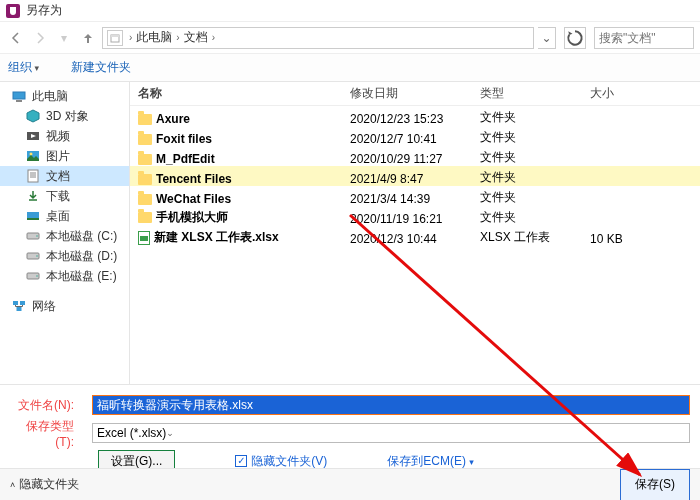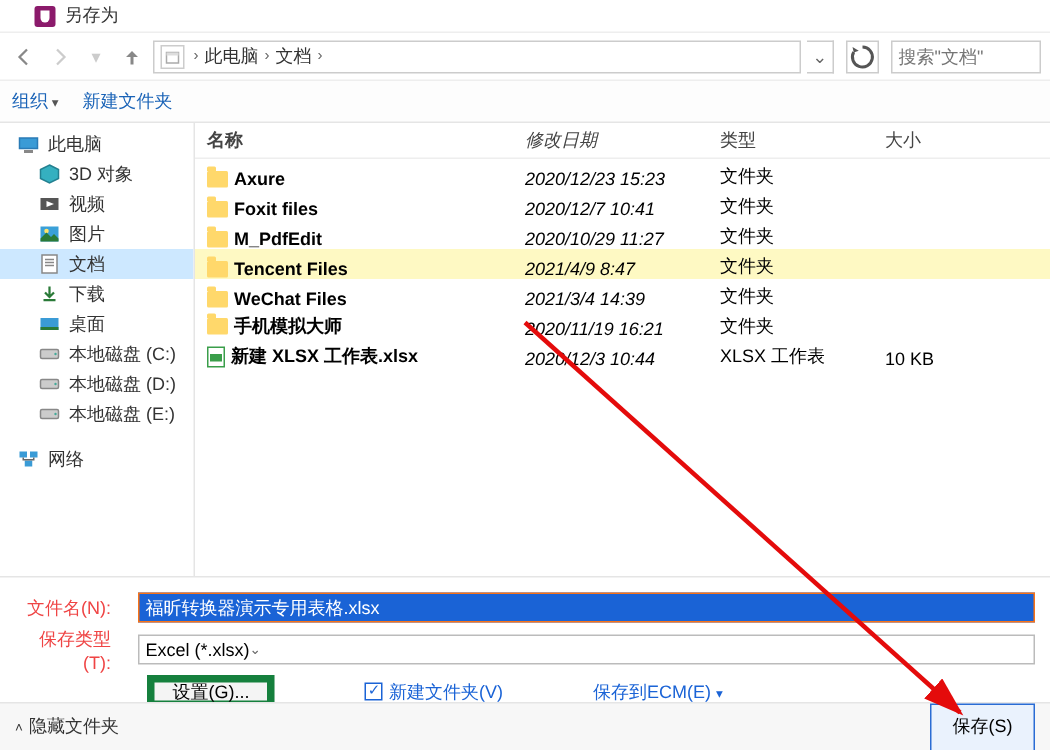--- a/index.html
+++ b/index.html
@@ -1,67 +1,67 @@
 <!DOCTYPE html>
 <html><head>
 <meta charset="utf-8">
 <style>
   * { box-sizing: border-box; margin: 0; padding: 0; font-family: "Microsoft YaHei", "Segoe UI", sans-serif; font-size: 12px; }
   body { width: 700px; height: 500px; background: #fff; overflow: hidden; position: relative; }
 
-  .titlebar { height: 22px; display: flex; align-items: center; padding: 0 23px; background: #fff; border-bottom: 1px solid #eee; }
+  .titlebar { height: 22px; display: flex; align-items: center; padding: 0 6px; background: #fff; border-bottom: 1px solid #eee; }
   .titlebar .app-icon { width: 14px; height: 14px; background: #8b1a6b; border-radius: 2px; margin-right: 6px; display:flex;align-items:center;justify-content:center; }
   .titlebar .app-icon svg { width:10px; height:10px; }
   .titlebar .title { font-size: 12px; color: #333; }
 
   .navbar { height: 32px; display: flex; align-items: center; padding: 0 6px; gap: 4px; border-bottom: 1px solid #eee; }
   .nav-btn { width: 20px; height: 20px; display: flex; align-items: center; justify-content: center; color: #888; }
   .nav-btn svg { width: 12px; height: 12px; }
   .path-icon { width:16px; height:16px; border:1px solid #ccc; display:flex; align-items:center; justify-content:center; margin-right:4px;}
   .breadcrumb { flex: 1; height: 22px; border: 1px solid #ccc; display: flex; align-items: center; padding: 0 4px; gap: 2px; }
   .crumb { padding: 0 2px; color: #333; }
   .crumb-sep { color: #666; font-size:10px; }
   .dropdown-btn { width: 18px; height: 22px; border: 1px solid #ccc; border-left:none; display:flex; align-items:center; justify-content:center; color:#666;}
   .refresh-btn { width: 22px; height: 22px; border: 1px solid #ccc; margin-left: 4px; display:flex;align-items:center;justify-content:center;color:#555;}
   .search-box { width: 100px; height: 22px; border: 1px solid #ccc; margin-left: 4px; padding: 0 4px; color:#999;}
 
-  .toolbar { height: 28px; display: flex; align-items: center; padding: 0 8px; gap: 16px; border-bottom: 1px solid #e5e5e5; background:#fdfdfd; }
+  .toolbar { height: 28px; display: flex; align-items: center; padding: 0 8px; gap: 32px; border-bottom: 1px solid #e5e5e5; background:#fdfdfd; }
   .toolbar-item { color: #1a63b7; cursor: default; }
   .toolbar-item.dd::after { content:" ▾"; font-size:9px; color:#555;}
 
   .main { display: flex; height: 302px; }
   .sidebar { width: 130px; border-right: 1px solid #e5e5e5; overflow-y: auto; padding: 4px 0; background:#fff;}
   .side-item { display: flex; align-items: center; height: 20px; padding: 0 6px 0 12px; gap: 6px; color: #333; white-space: nowrap; }
   .side-item.indent { padding-left: 26px; }
   .side-item.selected { background: #cde8ff; }
   .side-icon { width: 14px; height: 14px; display:inline-flex; align-items:center; justify-content:center; }
 
   .files { flex: 1; display:flex; flex-direction:column; }
   .file-header { display: flex; height: 24px; align-items: center; border-bottom: 1px solid #eee; color:#444; }
   .col-name { width: 220px; padding-left: 8px; font-weight: bold; }
-  .col-date { width: 130px; font-style: italic; }
+  .col-date { width: 130px; }
   .col-type { width: 110px; }
   .col-size { width: 80px; }
   .file-list { flex:1; }
   .file-row { display: flex; height: 20px; align-items: flex-end; }
   .file-row.selected { background: #fef9c3; }
   .file-row .col-name { display:flex; align-items:center; gap:4px; }
   .folder-glyph { width:14px; height:11px; background:#ffd86b; border-radius:1px; position:relative; }
   .folder-glyph::before { content:""; position:absolute; top:-3px; left:0; width:6px; height:3px; background:#ffd86b; border-radius:1px 1px 0 0;}
   .xlsx-glyph { width:12px; height:14px; background:#fff; border:1px solid #3a9e4a; position:relative; }
   .xlsx-glyph::after { content:""; position:absolute; left:1px; top:4px; width:8px; height:5px; background:#3a9e4a;}
 
   .bottom { border-top: 1px solid #e5e5e5; padding: 8px 10px 4px 10px; }
   .form-row { display: flex; align-items: center; height: 24px; margin-bottom: 4px; }
   .form-label { width: 82px; text-align: right; padding-right: 18px; color:#ef4444;}
   .filename-input { flex:1; height:20px; border:1px solid #f97316; background:#1a63d6; color:#fff; padding:0 4px; }
   .filetype-select { flex:1; height:20px; border:1px solid #bbb; padding:0 4px; display:flex; align-items:center; justify-content:flex-start; }
 
   .options-row { display:flex; align-items:center; padding-left: 88px; gap: 60px; height: 24px; margin-top: 4px; }
-  .opt-btn { height:22px; padding: 0 12px; border:5px solid #15803d; background:#f4f4f4; display:flex; align-items:center;}
+  .opt-btn { height:22px; padding: 0 12px; border:1px solid #15803d; background:#f4f4f4; display:flex; align-items:center;}
   .check-opt { color:#1a63d6; display:flex; align-items:center; gap:4px;}
   .check-opt .box { width:12px; height:12px; border:1px solid #1a63d6; display:flex; align-items:center; justify-content:center; color:#1a63d6; font-size:10px; line-height:1;}
   .ecm-opt { color:#1a63d6; }
 
   .footer { position:absolute; bottom:0; left:0; right:0; height: 32px; border-top:1px solid #e5e5e5; display:flex; align-items:center; justify-content:space-between; padding: 0 10px; background:#f7f7f7;}
   .hide-folders { display:flex; align-items:center; gap:4px; color:#333;}
   .save-btn { height:32px; width:70px; border:1px solid #2a6cd4; background:#eaf2fd; display:flex; align-items:center; justify-content:center; }
 
   .arrow-overlay { position:absolute; top:0; left:0; pointer-events:none; }
 
@@ -317,21 +317,21 @@
     <span class="form-label">保存类型(T):</span>
     <div class="filetype-select">
       <span>Excel (*.xlsx)</span>
       <span style="font-size:9px;color:#666;">⌄</span>
     </div>
   </div>
   <div class="options-row">
     <span class="opt-btn">设置(G)...</span>
     <span class="check-opt">
       <span class="box">✓</span>
-      <span>新建文件夹(V)</span>
+      <span>隐藏文件夹(V)</span>
     </span>
     <span class="ecm-opt">
       <span>保存到ECM(E)</span> <span style="font-size:9px;">▾</span>
     </span>
   </div>
 </div>
 
 <div class="footer">
   <span class="hide-folders">
     <span style="font-size:9px;">˄</span>

